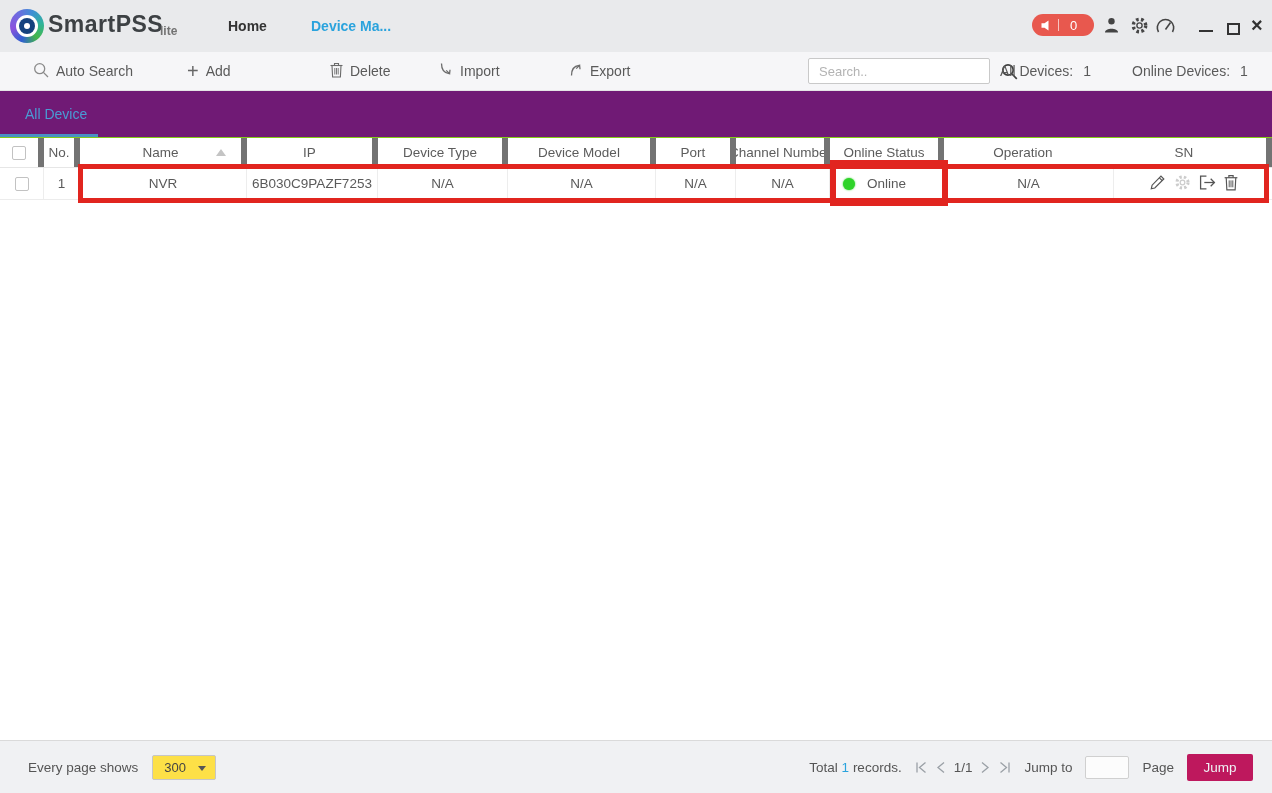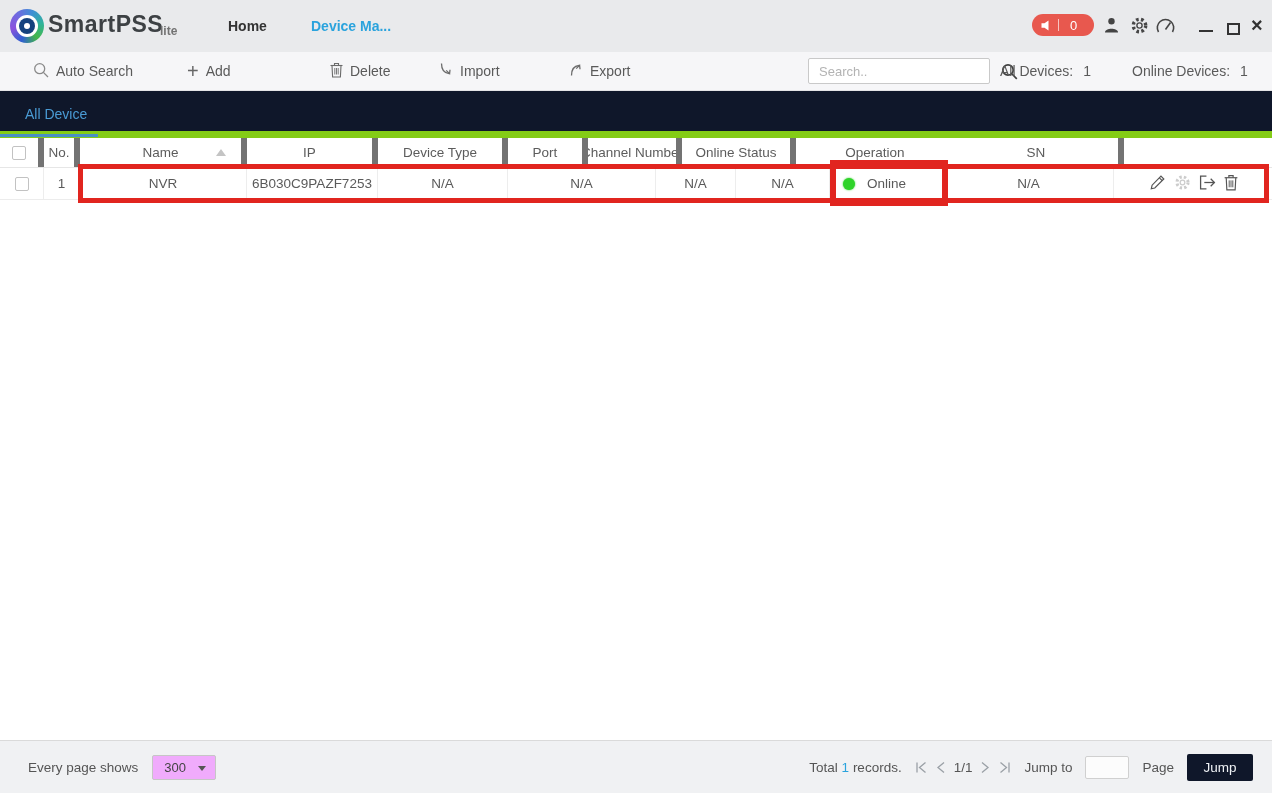--- a/index.html
+++ b/index.html
@@ -44,22 +44,22 @@
                border:1px solid #c9c9c9; border-radius:2px; display:flex; align-items:center; }
   .searchbox input { flex:1; border:none; outline:none; background:transparent; padding:0 6px 0 10px;
                      font-size:13px; color:#555; font-family:"Liberation Sans", sans-serif; }
   .searchbox input::placeholder { color:#b3b3b3; }
   .searchbox .mag { margin-right:7px; display:flex; }
   .count-item { position:absolute; top:0; height:38px; display:flex; align-items:center; gap:10px;
                 font-size:14px; color:#5a5a5a;justify-content:space-between; }
   .c-all { left:1000px; } .c-online-d { left:1120px;margin-left:12px; }
 
   
-  .tabrow { position:absolute; left:0; top:91px; width:1272px; height:47px; background:#0f172a;
-            border-bottom:7px solid #84cc16; }
+  .tabrow { position:absolute; left:0; top:91px; width:1272px; height:47px; background:#701a75;
+            border-bottom:1px solid #84cc16; }
   .viewtab { position:absolute; left:25px; top:15px; font-size:14px; color:#4a9bd4; }
   .viewtab-underline { position:absolute; left:0; top:43px; width:98px; height:3px; background:#4a90c4; }
 
   
   .thead { position:absolute; left:0; top:138px; width:1272px; height:30px; display:flex;
            background:#fff; border-bottom:1px solid #e6e6e6; }
   .th { display:flex; align-items:center; justify-content:center; font-size:13.5px; color:#5c5c5c;
         border-right:6px solid #737373; position:relative; overflow:hidden; white-space:nowrap; }
   .trow { position:absolute; left:0; top:168px; width:1272px; height:32px; display:flex;
           background:#fff; border-bottom:1px solid #ececec; }
@@ -80,35 +80,35 @@
   .annot-row { position:absolute; left:78px; top:164px; width:1191px; height:39px;
                border:5px solid #e1251f; z-index:5; pointer-events:none; }
   .annot-online { position:absolute; left:830px; top:160px; width:118px; height:46px;
                   border:6px solid #e1251f; z-index:6; pointer-events:none; }
 
   
   .footer { position:absolute; left:0; top:740px; width:1272px; height:53px; background:#f0f1f3;
             border-top:1px solid #dadada;padding-left:40px; }
   .f-left { position:absolute; left:28px; top:0; height:52px; display:flex; align-items:center;
             gap:14px; font-size:13.5px; color:#555; }
-  .pagesize { width:64px; height:25px; background:#f0abfc; border:1px solid #c6c6c6; border-radius:2px;
+  .pagesize { width:64px; height:25px; background:#fde047; border:1px solid #c6c6c6; border-radius:2px;
               display:flex; align-items:center; position:relative; font-size:13px; color:#444; }
   .pagesize .val { padding-left:11px; }
   .pagesize .caret { position:absolute; right:9px; top:10px; width:0; height:0;
                      border-left:4.5px solid transparent; border-right:4.5px solid transparent;
                      border-top:5px solid #555; }
   .f-right { position:absolute; right:19px; top:0; height:52px; display:flex; align-items:center;
              gap:13px; font-size:13.5px; color:#555; }
   .blue { color:#2aa3dd; }
   .pag { display:flex; align-items:center; gap:8px; }
   .pag .pbtn { display:flex; align-items:center; }
   .jump-input { width:44px; height:23px; background:#fcfcfc; border:1px solid #d0d0d0;
                 border-radius:2px; outline:none; font-size:13px; padding:0 5px; color:#555;
                 font-family:"Liberation Sans", sans-serif; }
-  .jump-btn { width:66px; height:27px; background:#0f172a; color:#eef1f4; border:none;
+  .jump-btn { width:66px; height:27px; background:#be185d; color:#eef1f4; border:none;
               border-radius:2px; font-size:13.5px; font-family:"Liberation Sans", sans-serif; }
 </style>
 </head>
 <body>
 
 <div class="titlebar">
   <div class="logo">
     <div class="ring"></div>
       <div class="core"></div>
       <div class="pupil"></div>
@@ -226,20 +226,21 @@
   <div class="th c-cb">
       <span class="checkbox"></span>
     </div>
   <div class="th c-no">No.</div>
   <div class="th c-name">
     <span>Name</span>
     <span class="sort-asc"></span>
   </div>
   <div class="th c-ip">IP</div>
   <div class="th c-type">Device Type</div>
+  <div class="th c-model">Device Model</div>
   <div class="th c-port">Port</div>
   <div class="th c-chan">Channel Number</div>
   <div class="th c-online">Online Status</div>
   <div class="th c-op">Operation</div>
   <div class="th c-sn">SN</div>
 </div>
 
 <div class="trow">
   <div class="td c-cb">
       <span class="checkbox"></span>

